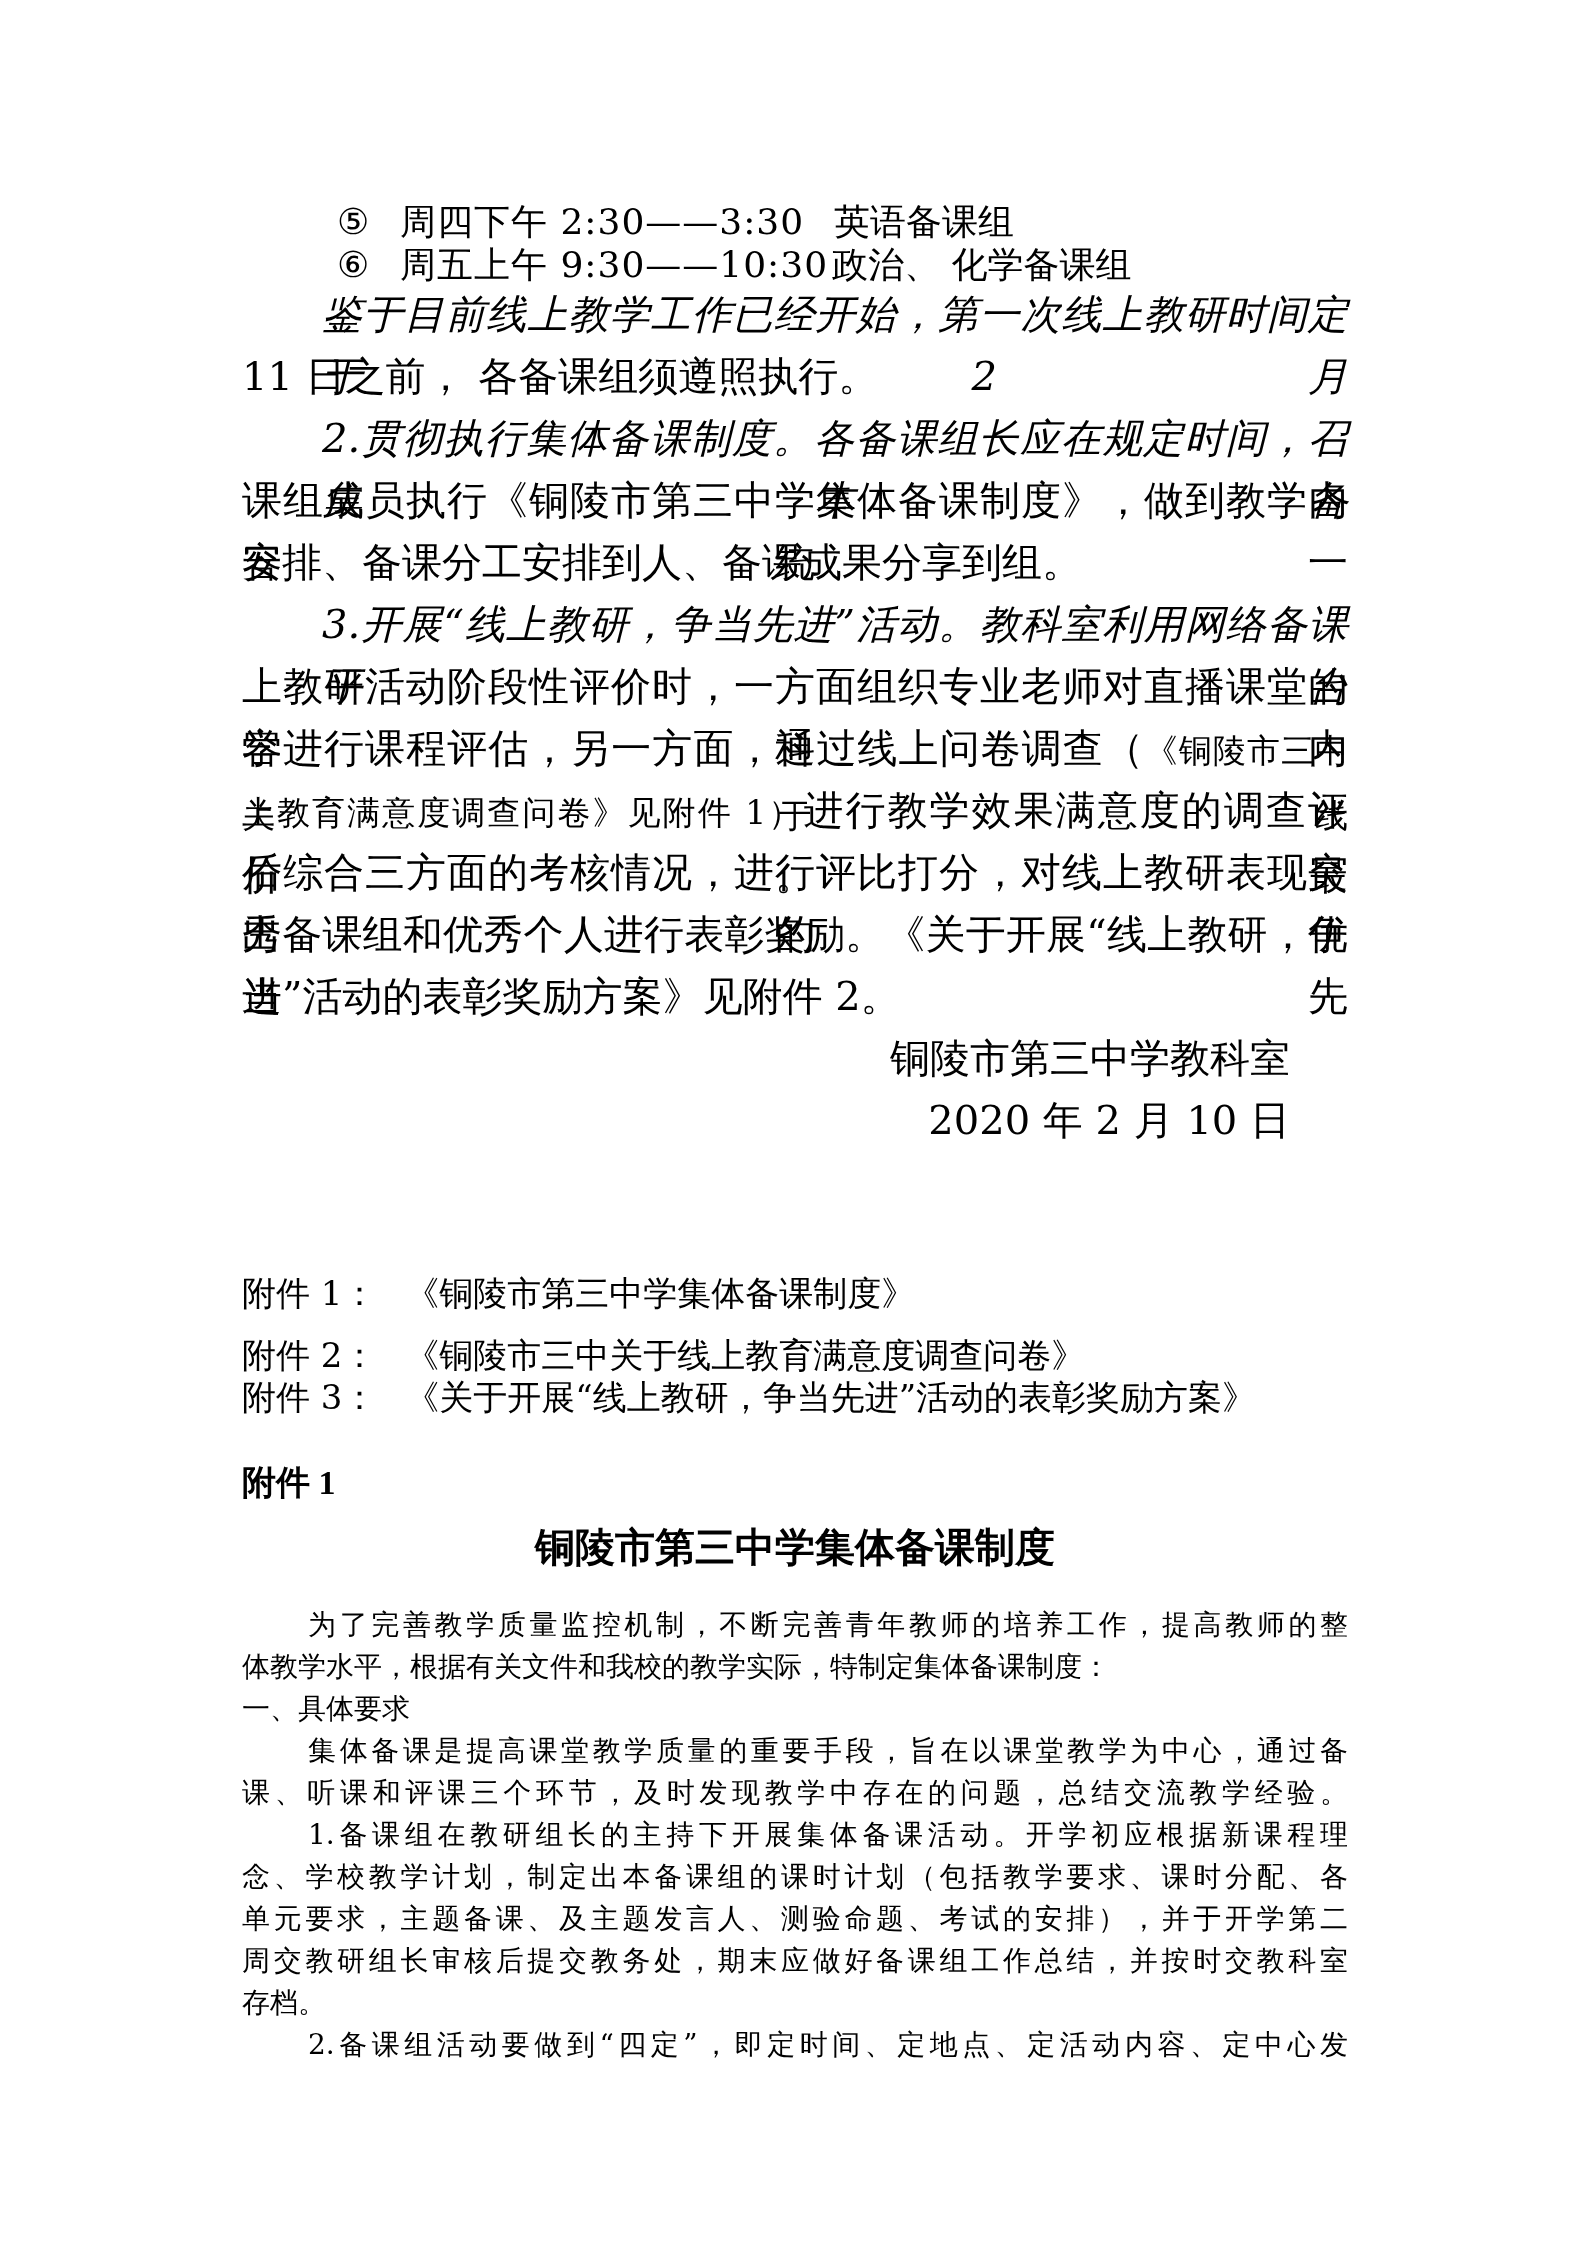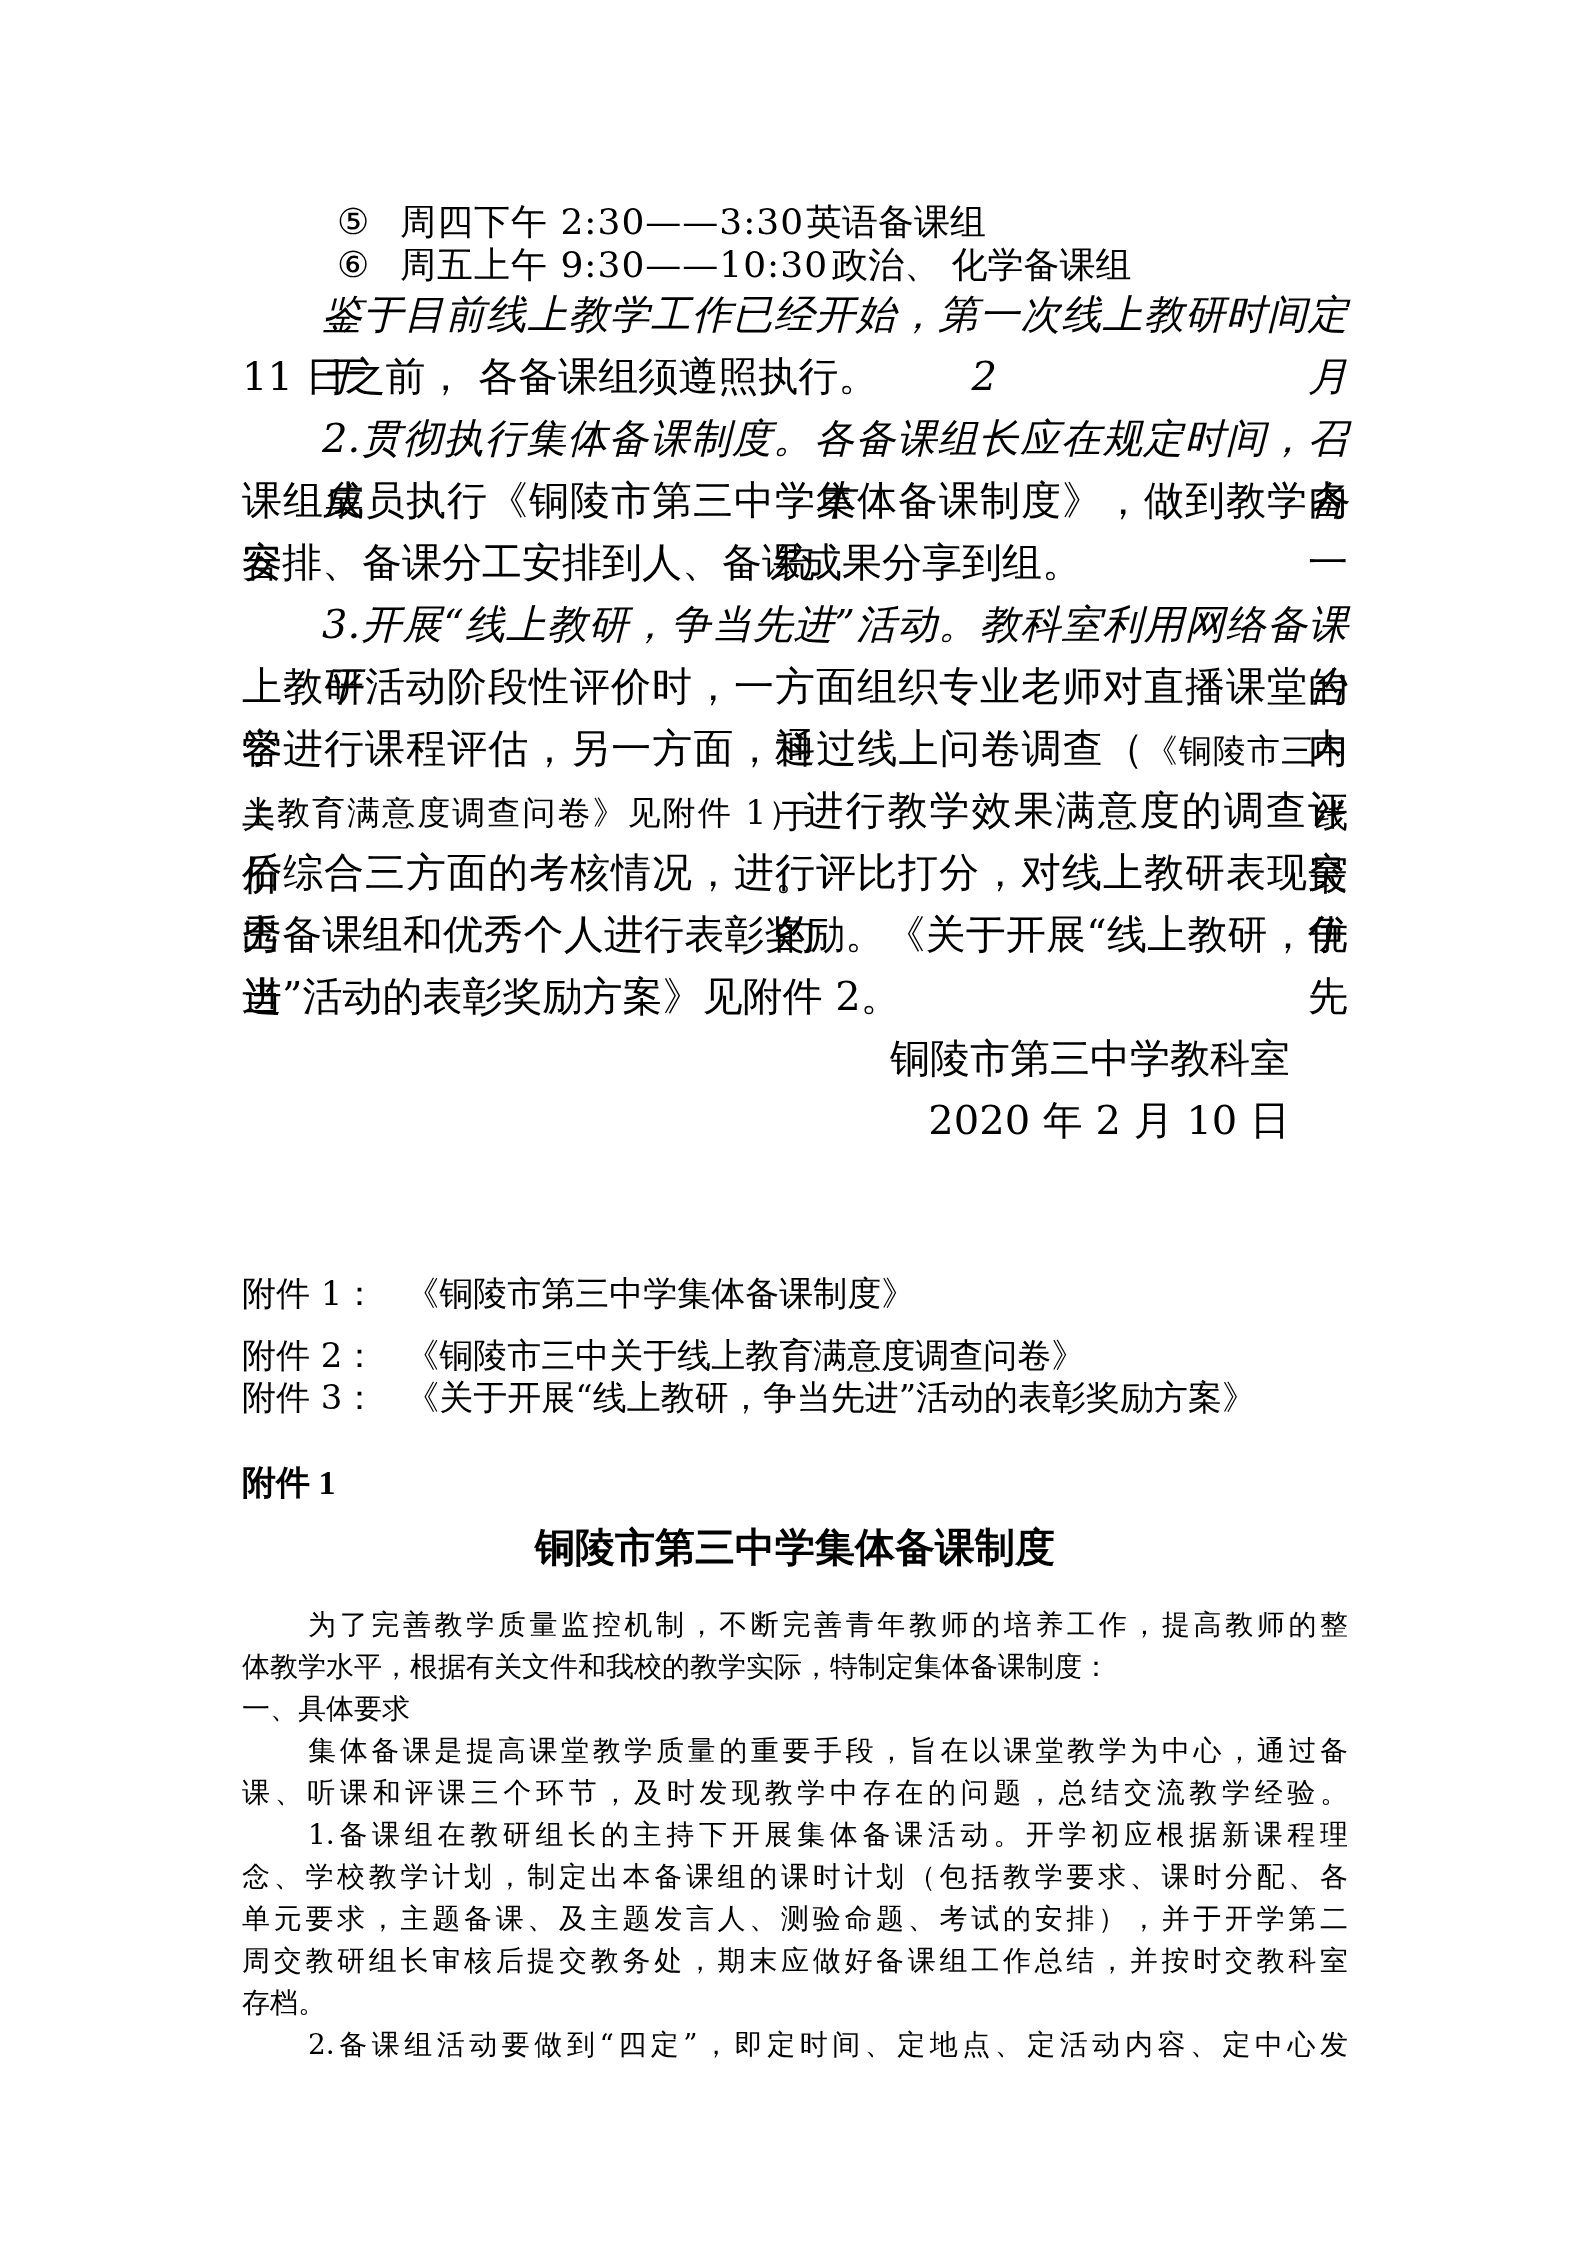--- a/index.html
+++ b/index.html
@@ -50,21 +50,21 @@
 </style>
 </head>
 <body>
 
 <div class="page">
 
   <div class="schedule">
     <div class="sch-line">
       <span class="sch-num">⑤</span>
       <span class="sch-time">周四下午 2:30——3:30</span>
-      <span class="sch-group" style="left:564px;">英语备课组</span>
+      <span class="sch-group" style="left:592px;">英语备课组</span>
     </div>
     <div class="sch-line">
       <span class="sch-num">⑥</span>
       <span class="sch-time">周五上午 9:30——10:30</span>
       <span class="sch-group" style="left:590px;">政治、 化学备课组</span>
     </div>
   </div>
 
   <div class="notice">
     <div class="n-line just indent">鉴于目前线上教学工作已经开始，第一次线上教研时间定于 2 月</div>

